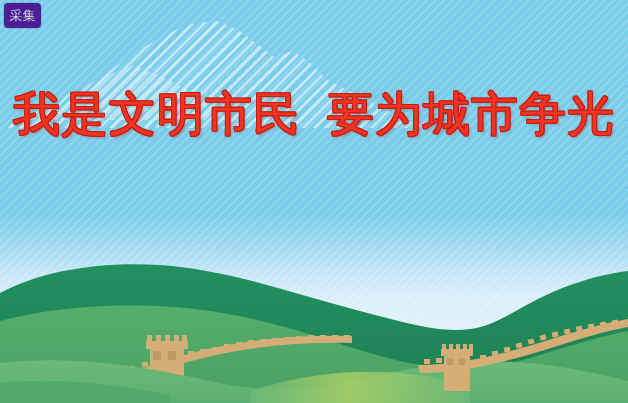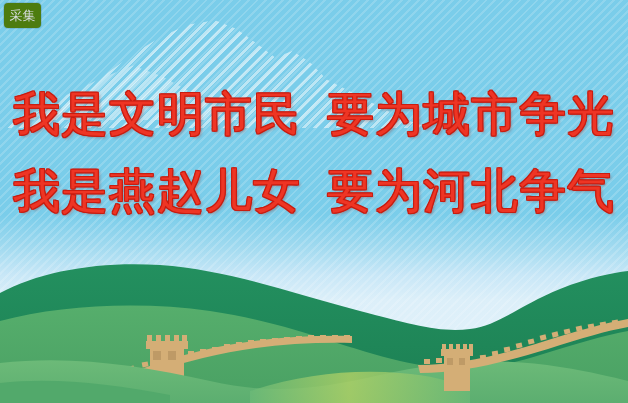--- a/index.html
+++ b/index.html
@@ -134,21 +134,21 @@
   }
 
   
   .capture-button {
     position: absolute;
     left: 4px;
     top: 3px;
     width: 37px;
     height: 25px;
     border-radius: 4px;
-    background: #4d7c0f;
+    background: #4c1d95;
     color: #d8dde0;
     font-family: "DejaVu Sans", "Liberation Sans", sans-serif;
     font-size: 13px;
     line-height: 25px;
     text-align: center;
     letter-spacing: 0px;
     cursor: pointer;
     z-index: 20;
     box-shadow: 0 0 0 1px rgba(0,0,0,0.10);
     user-select: none;
@@ -301,18 +301,17 @@
       </g>
 
       <path fill="#52A96B" d="M0,140
                C 50,134 110,140 170,152
                L170,160 L0,160 Z"></path>
     </svg>
   </div>
 
   <div class="headline">
     <div class="slogan-line"><span>我是文明市民</span><span class="slogan-gap"></span><span>要为城市争光</span></div>
-    <div class="slogan-line"><span>我是燕赵儿女</span><span class="slogan-gap"></span><span>要为河北争气</span></div>
   </div>
 
   <div class="capture-button">采集</div>
 
 </div>
 
 </body></html>

